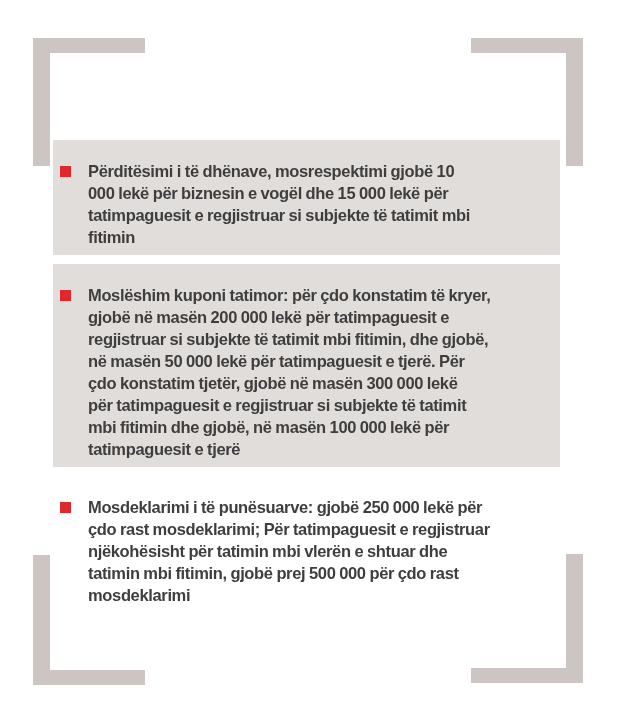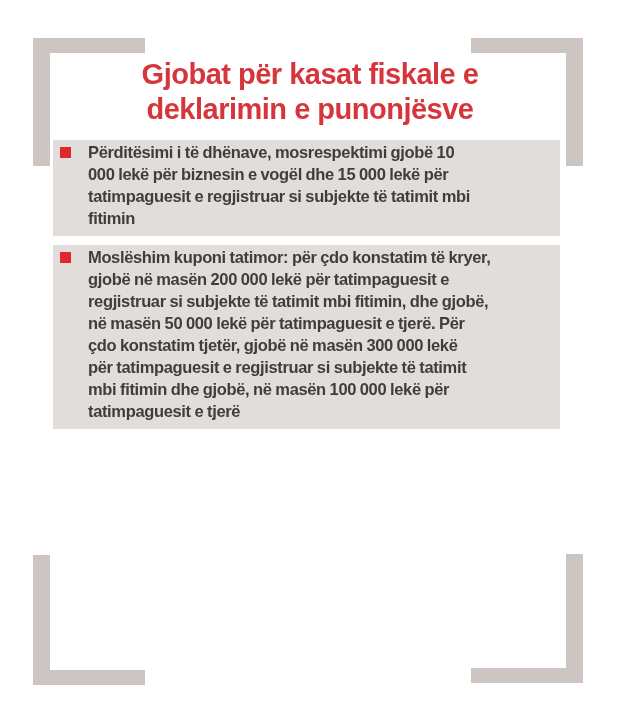--- a/index.html
+++ b/index.html
@@ -50,21 +50,21 @@
     position: absolute;
     left: 53px; top: 140px;
     width: 507px;
     display: flex;
     flex-direction: column;
     gap: 9px;
   }
   .item {
     display: flex;
     align-items: flex-start;
-    padding: 1px 4px 7px 0;
+    padding: 20px 4px 7px 0;
   }
   .item.gray { background: var(--block-gray, #e1dddb); }
   .bullet {
     flex: 0 0 auto;
     width: 11px; height: 11px;
     margin: 6px 17px 0 7px;
     background: var(--bullet-red, #de282c);
   }
   .item-text {
     margin: 0;
@@ -80,21 +80,20 @@
 </head>
 <body>
 
 <div class="page">
 
   <div class="bracket tl"></div>
   <div class="bracket tr"></div>
   <div class="bracket bl"></div>
   <div class="bracket br"></div>
 
-  <h1 class="title"><span>Gjobat për kasat fiskale e</span><br><span>deklarimin e punonjësve</span></h1>
 
   <div class="items">
 
     <div class="item gray">
       <span class="bullet"></span>
       <p class="item-text">Përditësimi i të dhënave, mosrespektimi gjobë 10
 000 lekë për biznesin e vogël dhe 15 000 lekë për
 tatimpaguesit e regjistruar si subjekte të tatimit mbi
 fitimin</p>
     </div>
@@ -105,16 +104,24 @@
       <p class="item-text">Moslëshim kuponi tatimor: për çdo konstatim të kryer,
 gjobë në masën 200 000 lekë për tatimpaguesit e
 regjistruar si subjekte të tatimit mbi fitimin, dhe gjobë,
 në masën 50 000 lekë për tatimpaguesit e tjerë. Për
 çdo konstatim tjetër, gjobë në masën 300 000 lekë
 për tatimpaguesit e regjistruar si subjekte të tatimit
 mbi fitimin dhe gjobë, në masën 100 000 lekë për
 tatimpaguesit e tjerë</p>
     </div>
 
+    <div class="item">
+      <span class="bullet"></span>
+      <p class="item-text">Mosdeklarimi i të punësuarve: gjobë 250 000 lekë për
+çdo rast mosdeklarimi; Për tatimpaguesit e regjistruar
+njëkohësisht për tatimin mbi vlerën e shtuar dhe
+tatimin mbi fitimin, gjobë prej 500 000 për çdo rast
+mosdeklarimi</p>
+    </div>
 
   </div>
 
 </div>
 
 </body></html>

